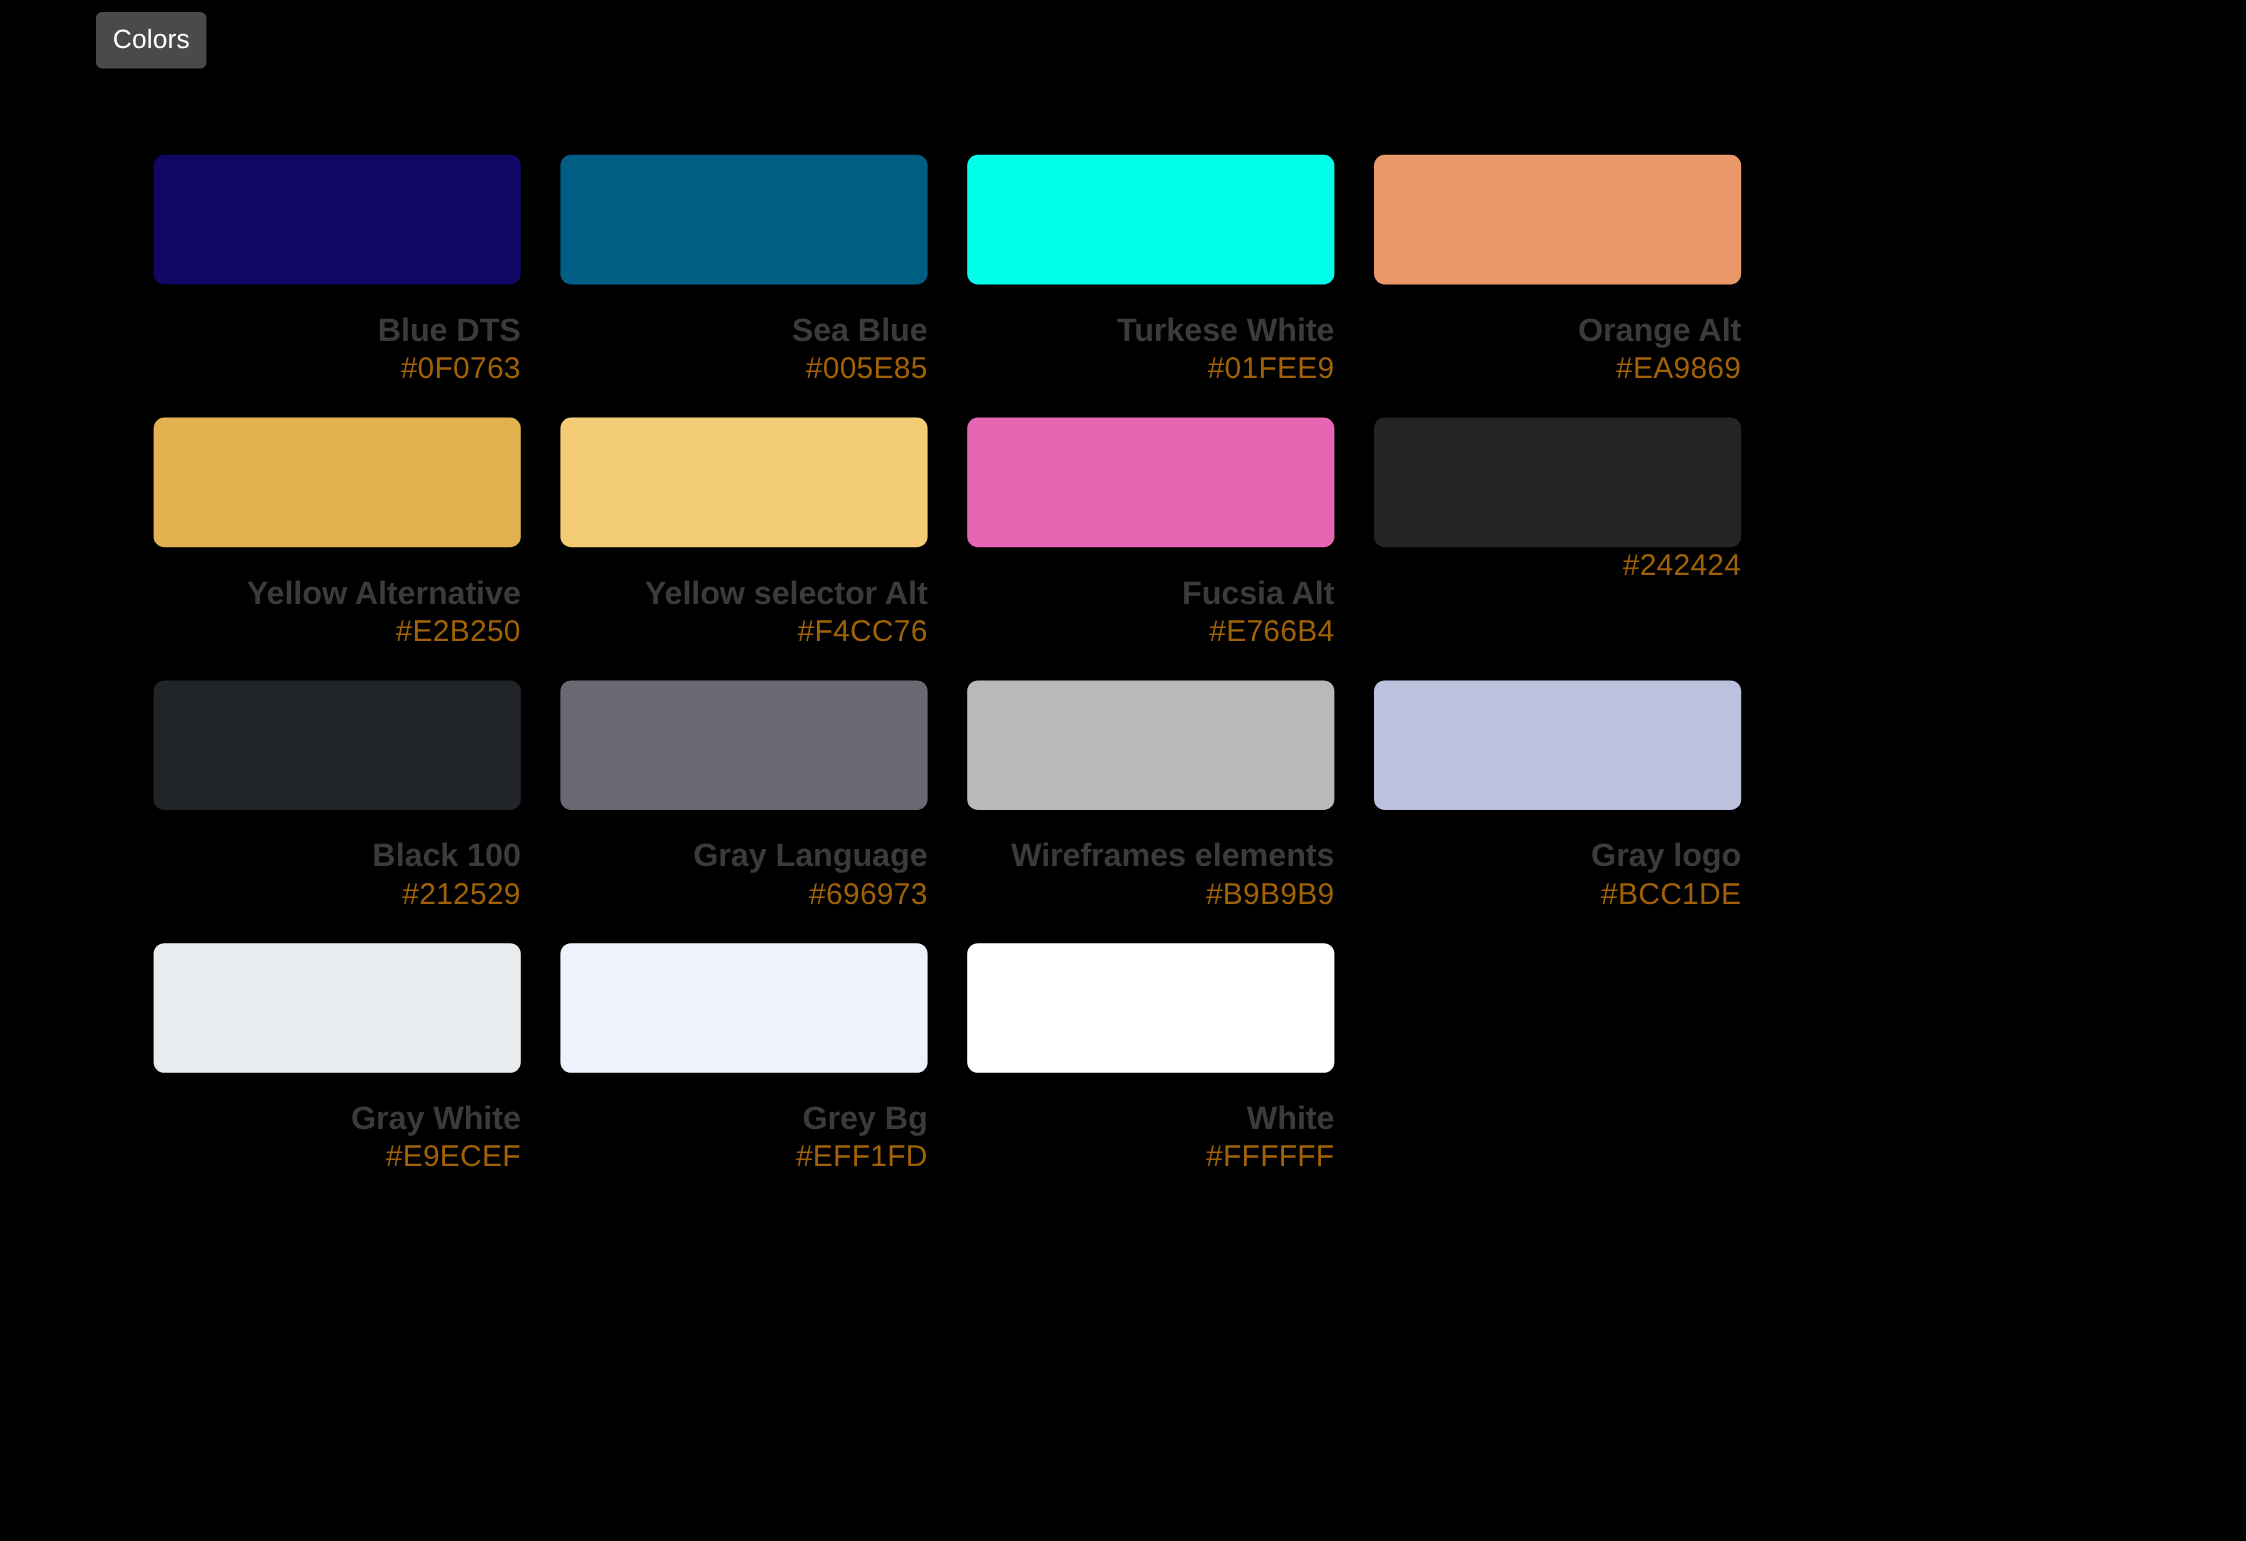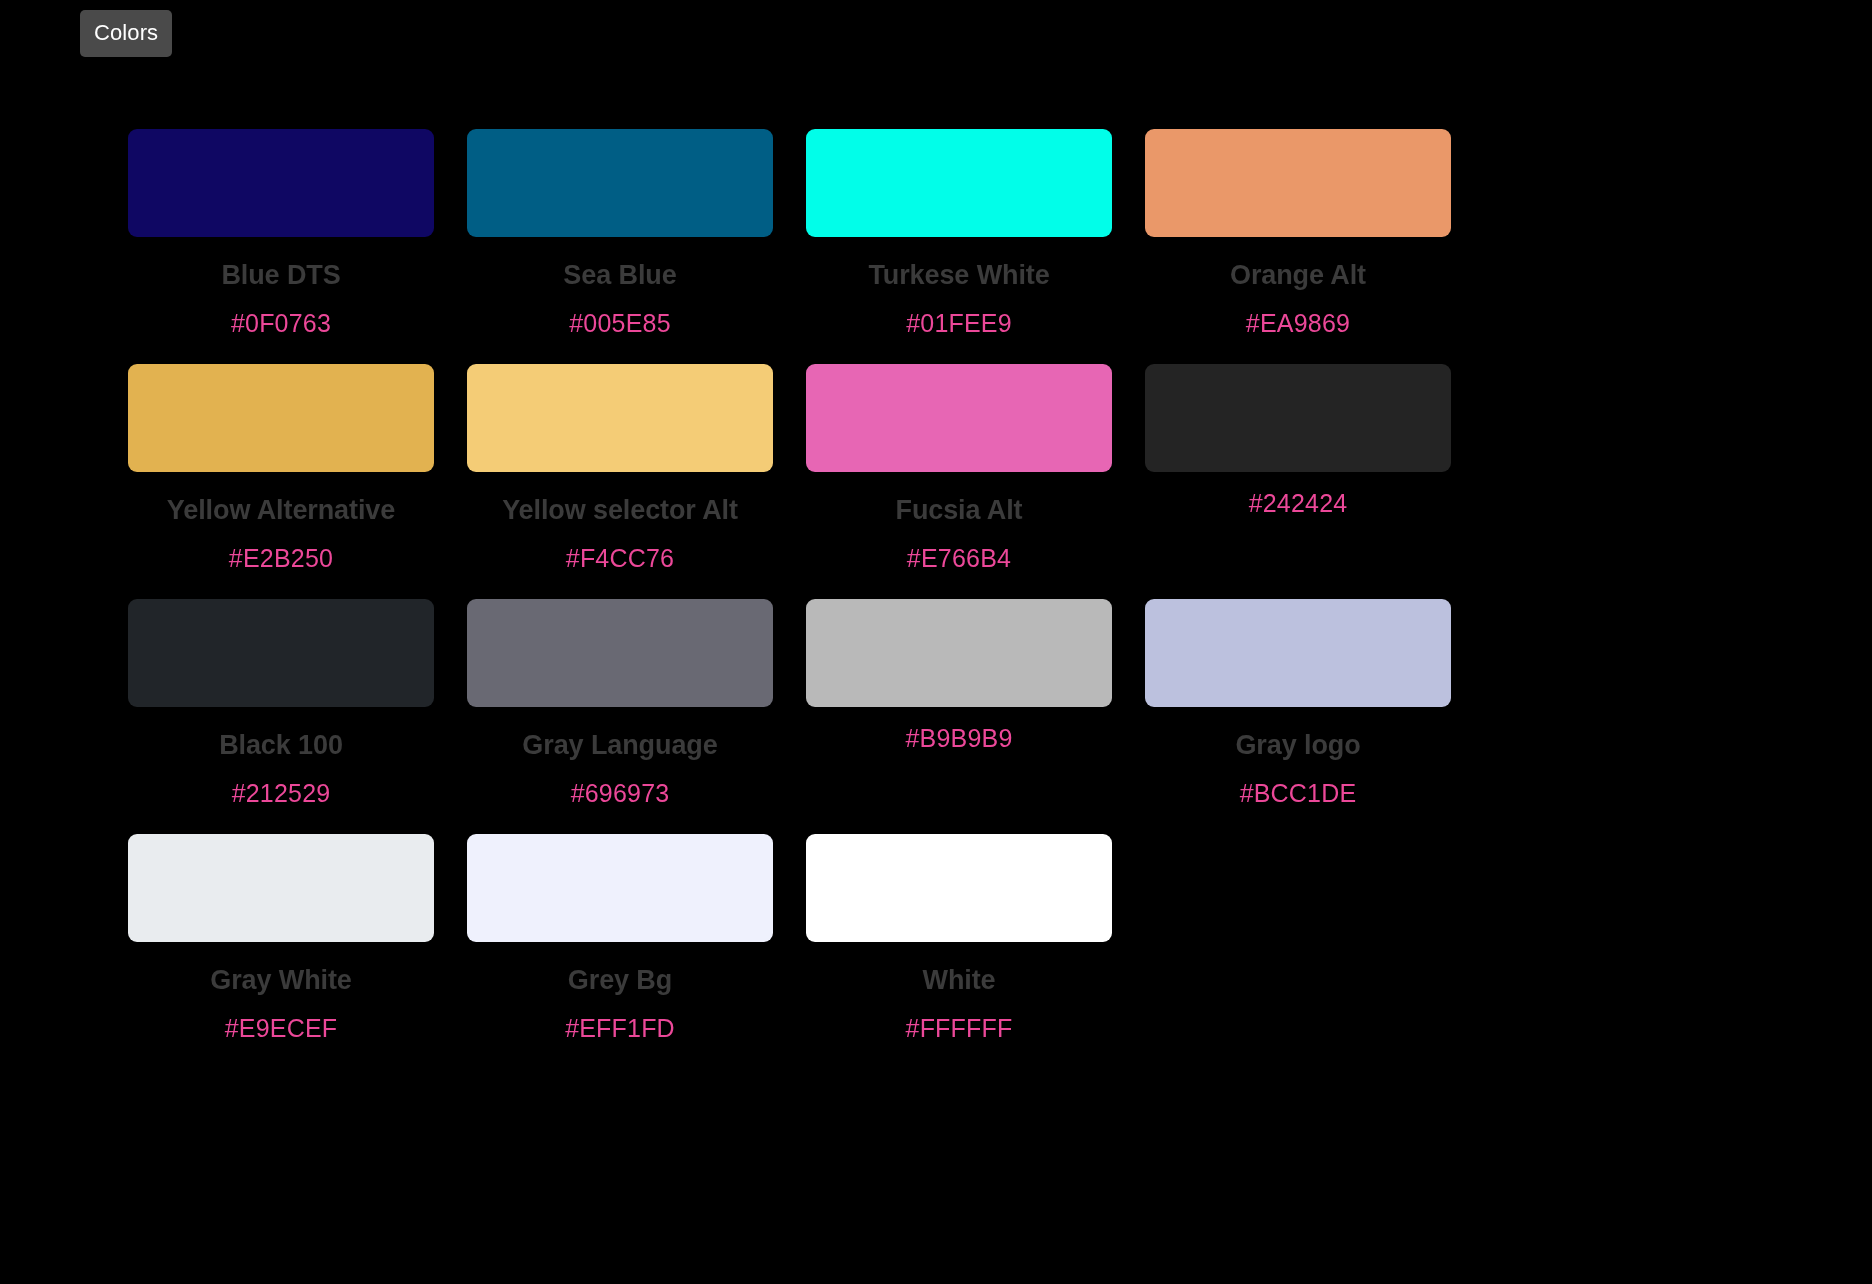--- a/index.html
+++ b/index.html
@@ -45,21 +45,21 @@
     grid-template-columns: repeat(4, 306px);
     column-gap: 33px;
     row-gap: 26px;
     align-content: start;
   }
 
   .swatch-cell {
     width: 306px;
     display: flex;
     flex-direction: column;
-    align-items: center;
+    align-items: flex-end;
   }
   .swatch-cell.is-empty { visibility: hidden; }
 
   .swatch-chip {
     width: 306px;
     height: 108px;
     border-radius: 9px;
     flex: 0 0 auto;
   }
 
@@ -68,25 +68,24 @@
     font-size: 27px;
     font-weight: 700;
     line-height: 1.22;
     color: #3b3b3b;
     letter-spacing: -0.1px;
     max-width: 300px;
     word-wrap: break-word;
   }
 
   .swatch-hex {
-    margin-top: 16px;
     font-size: 25px;
     font-weight: 400;
     line-height: 1.2;
-    color: #ec4899;
+    color: #a16207;
     letter-spacing: 0.2px;
   }
 </style>
 </head>
 <body>
 
 <div class="frame-badge">Colors</div>
 
 <div class="palette">
     <div class="swatch-cell">
@@ -133,20 +132,21 @@
       <div class="swatch-name">Black 100</div>
       <div class="swatch-hex">#212529</div>
     </div>
     <div class="swatch-cell">
       <div class="swatch-chip" style="background: rgb(105, 105, 115);"></div>
       <div class="swatch-name">Gray Language</div>
       <div class="swatch-hex">#696973</div>
     </div>
     <div class="swatch-cell">
       <div class="swatch-chip" style="background: rgb(185, 185, 185);"></div>
+      <div class="swatch-name">Wireframes elements</div>
       <div class="swatch-hex">#B9B9B9</div>
     </div>
     <div class="swatch-cell">
       <div class="swatch-chip" style="background: rgb(188, 193, 222);"></div>
       <div class="swatch-name">Gray logo</div>
       <div class="swatch-hex">#BCC1DE</div>
     </div>
     <div class="swatch-cell">
       <div class="swatch-chip" style="background: rgb(233, 236, 239);"></div>
       <div class="swatch-name">Gray White</div>

